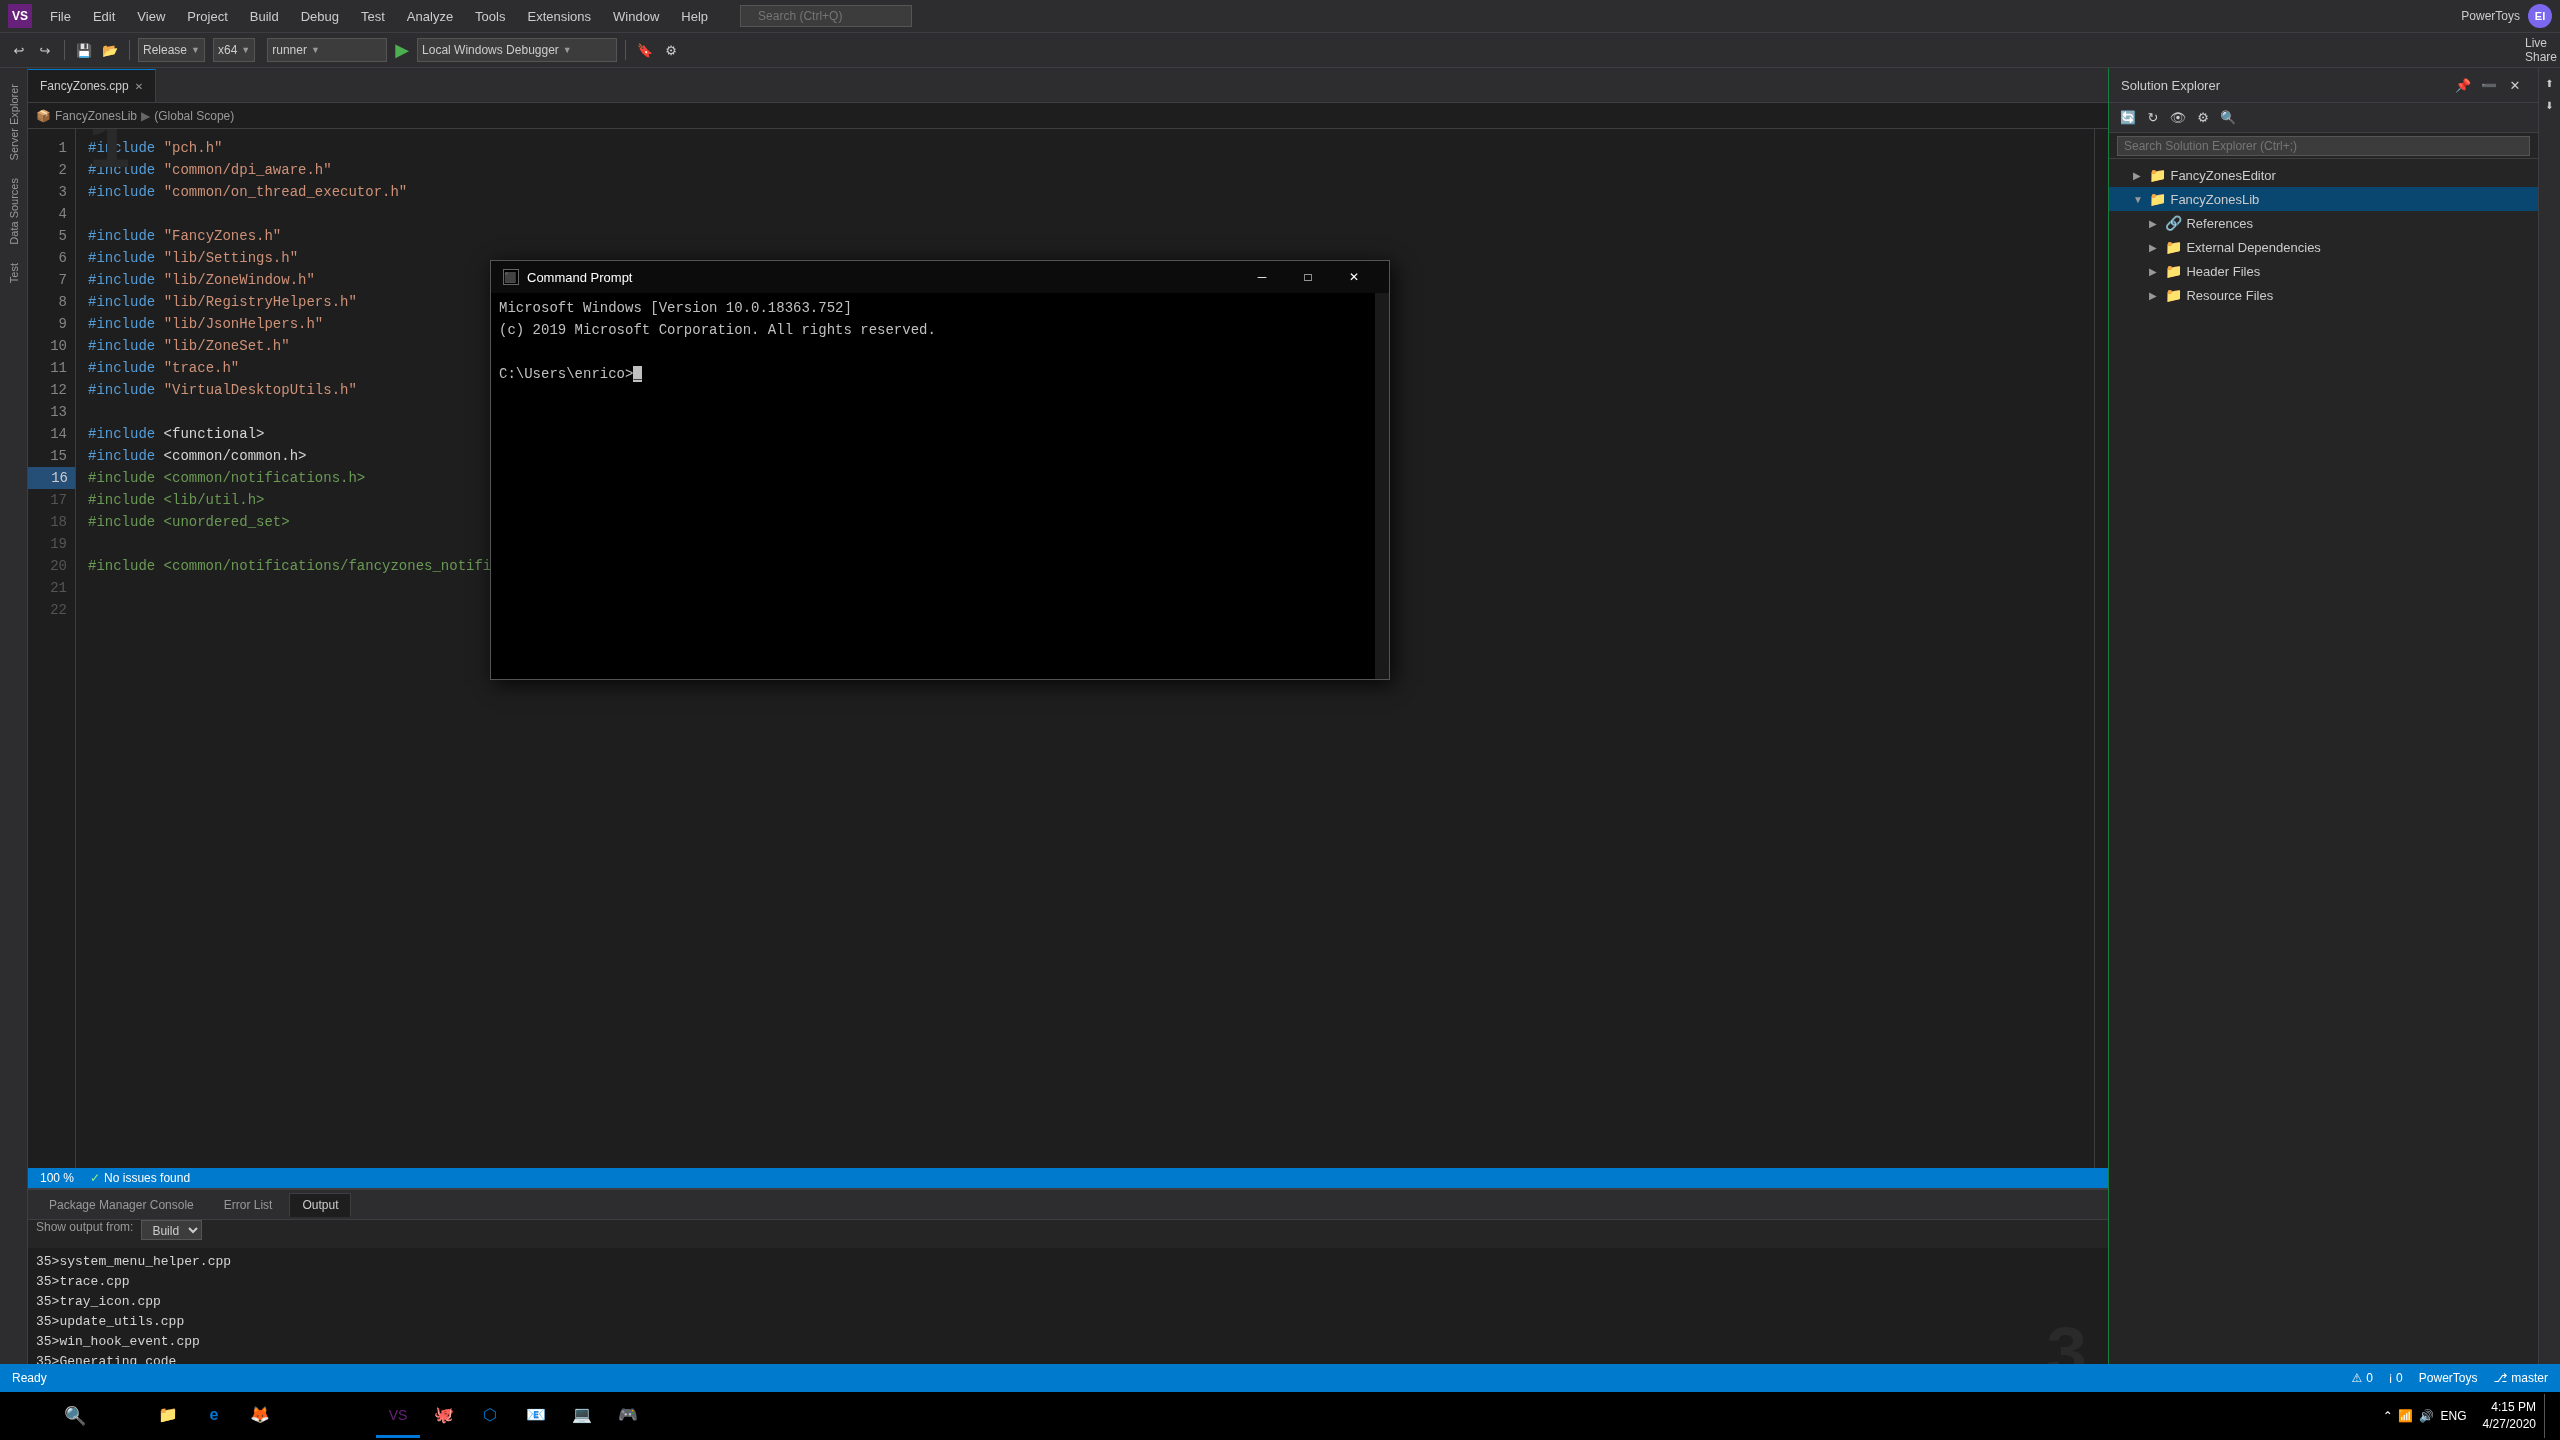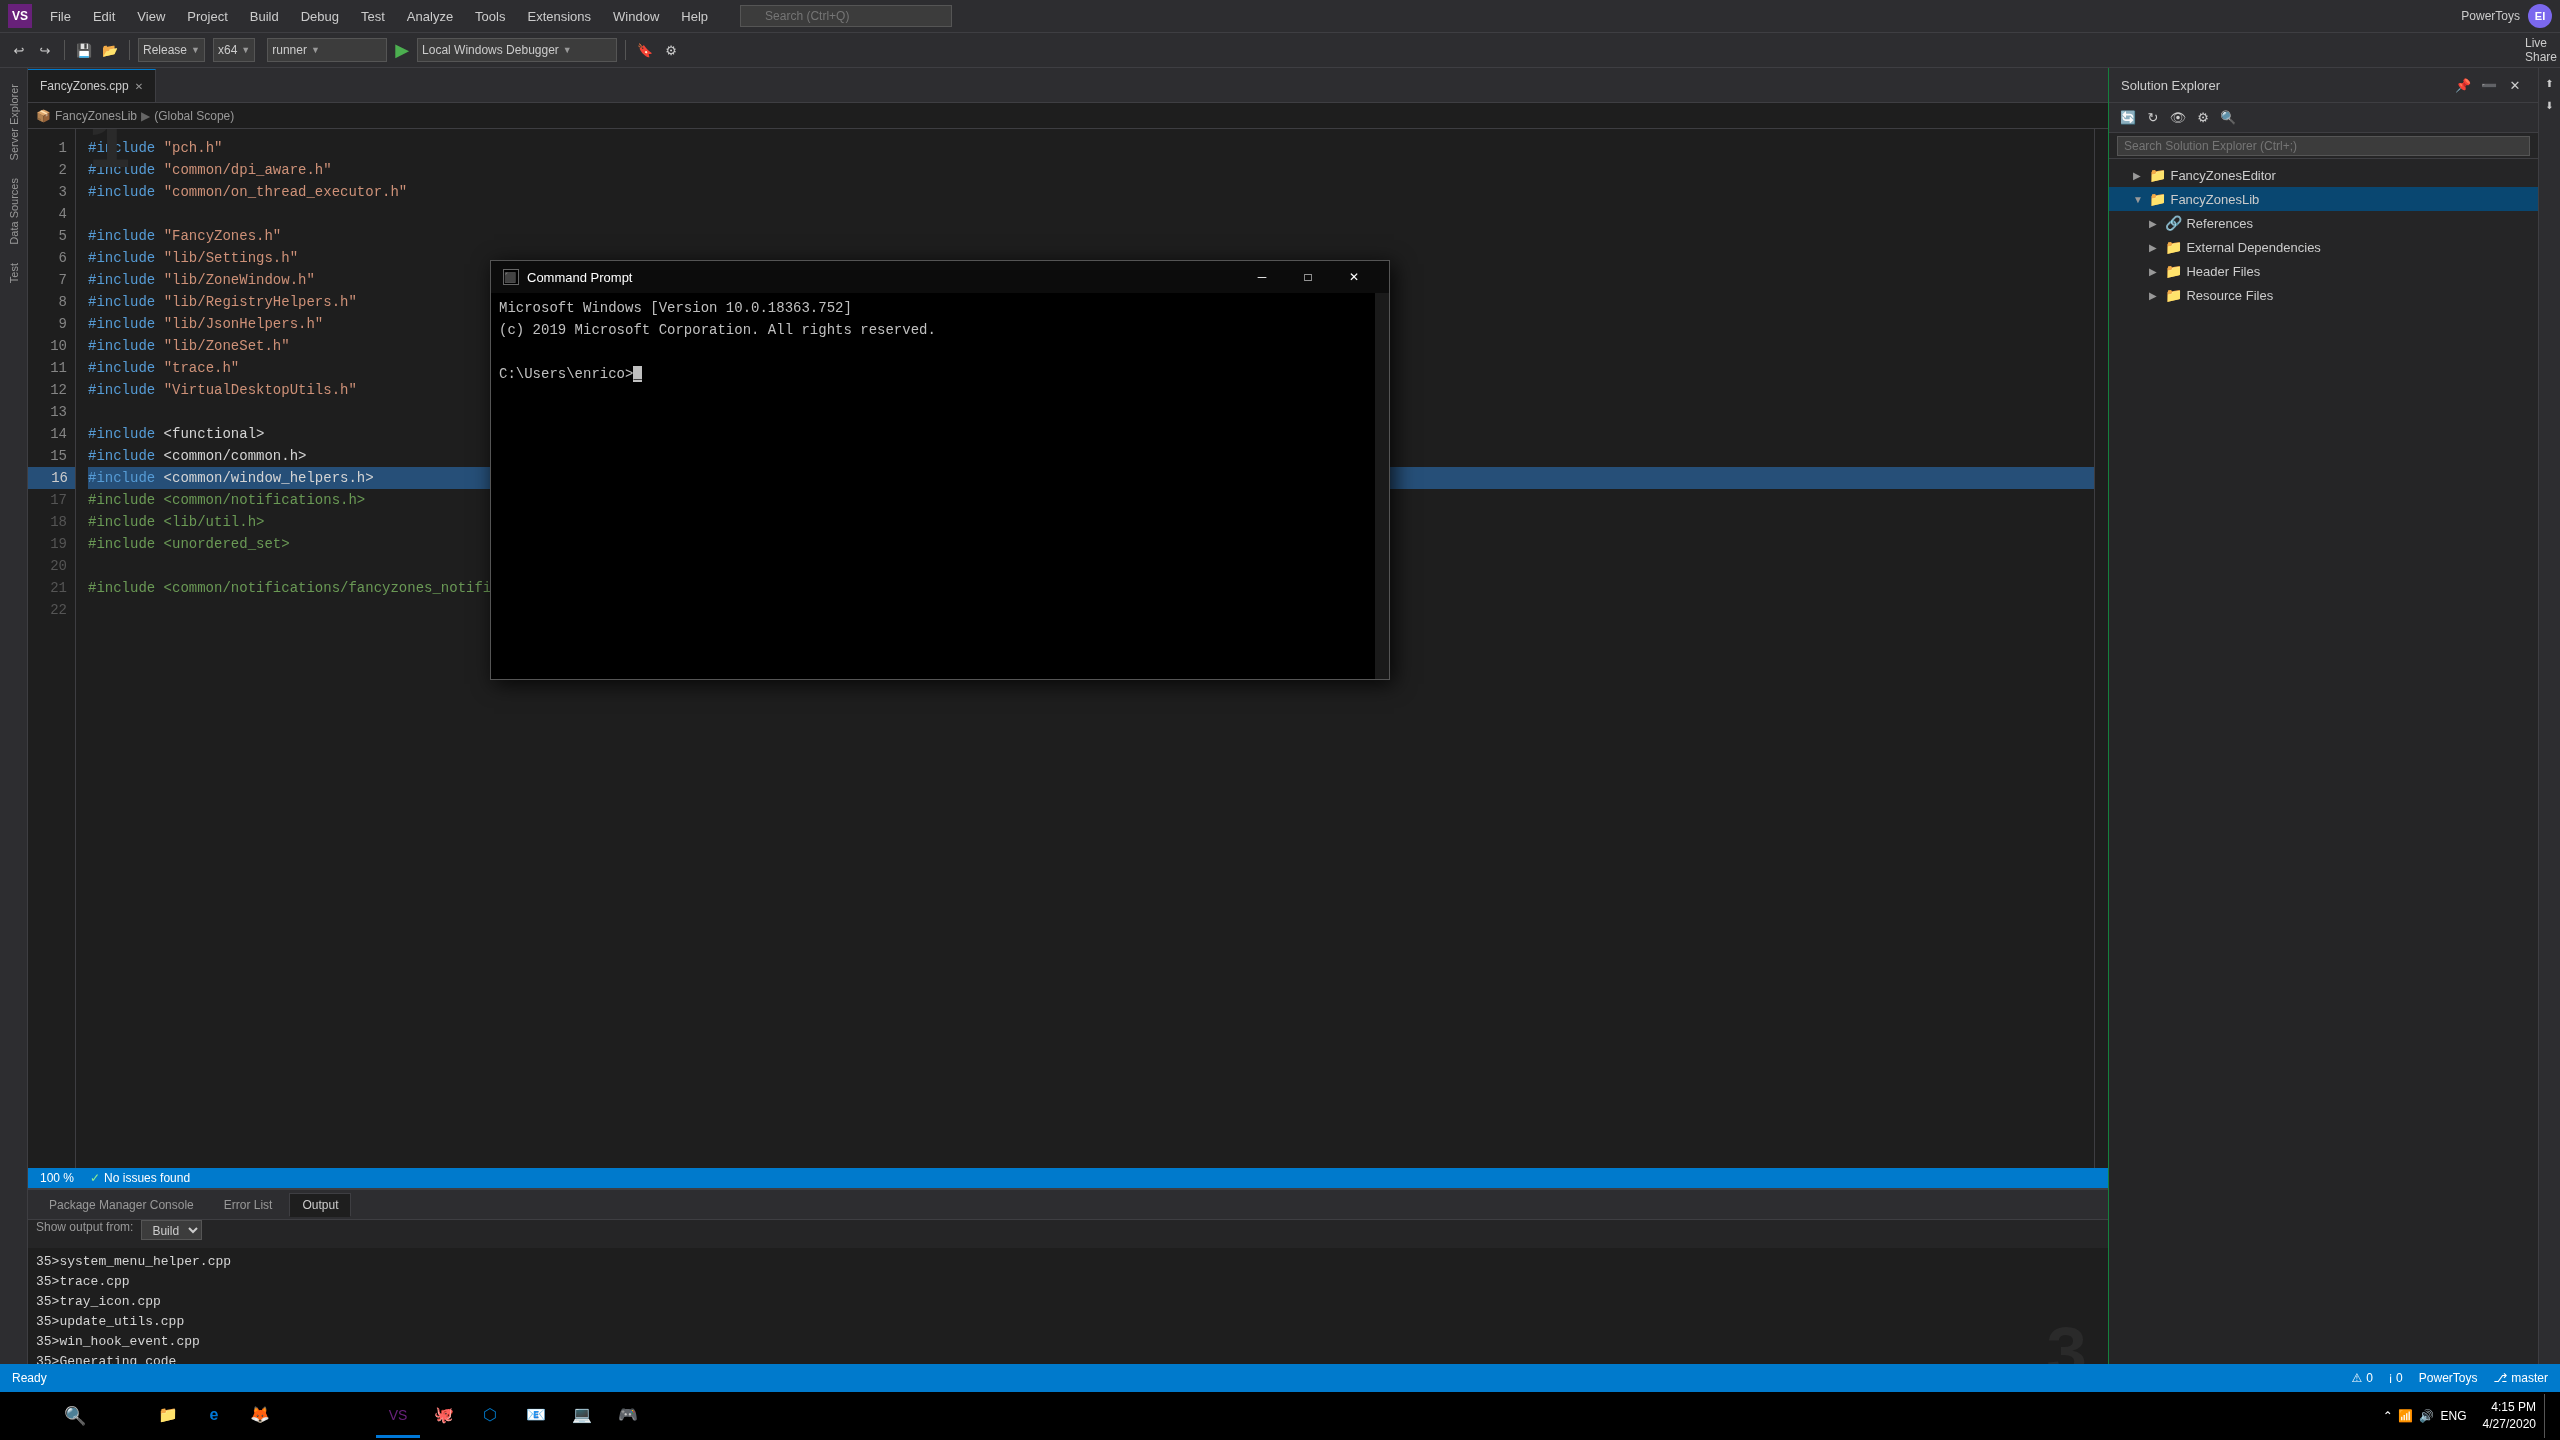--- a/index.html
+++ b/index.html
@@ -40,22 +40,22 @@
     #menu-bar .menu-item {
       padding: 4px 10px;
       cursor: pointer;
       color: #ccc;
     }
     #menu-bar .search-box {
       margin-left: 20px;
       background: #3c3c3c;
       border: 1px solid #555;
       color: #ccc;
-      padding: 2px 24px;
-      width: 212px;
+      padding: 2px 17px;
+      width: 172px;
       font-size: 12px;
       height: 22px;
     }
     #menu-bar .right-section {
       margin-left: auto;
       display: flex;
       align-items: center;
       gap: 8px;
       color: #ccc;
       font-size: 12px;
@@ -639,21 +639,20 @@
         <span class="code-line"><span class="kw">#include</span> <span class="str">"lib/Settings.h"</span></span>
         <span class="code-line"><span class="kw">#include</span> <span class="str">"lib/ZoneWindow.h"</span></span>
         <span class="code-line"><span class="kw">#include</span> <span class="str">"lib/RegistryHelpers.h"</span></span>
         <span class="code-line"><span class="kw">#include</span> <span class="str">"lib/JsonHelpers.h"</span></span>
         <span class="code-line"><span class="kw">#include</span> <span class="str">"lib/ZoneSet.h"</span></span>
         <span class="code-line"><span class="kw">#include</span> <span class="str">"trace.h"</span></span>
         <span class="code-line"><span class="kw">#include</span> <span class="str">"VirtualDesktopUtils.h"</span></span>
         <span class="code-line"></span>
         <span class="code-line"><span class="kw">#include</span> &lt;functional&gt;</span>
         <span class="code-line"><span class="kw">#include</span> &lt;common/common.h&gt;</span>
-        <span class="code-line highlighted"><span class="kw">#include</span> &lt;common/window_helpers.h&gt;</span>
         <span class="code-line" style="color:#555;"><span class="comment">#include &lt;common/notifications.h&gt;</span></span>
         <span class="code-line" style="color:#555;"><span class="comment">#include &lt;lib/util.h&gt;</span></span>
         <span class="code-line" style="color:#555;"><span class="comment">#include &lt;unordered_set&gt;</span></span>
         <span class="code-line"></span>
         <span class="code-line" style="color:#555;"><span class="comment">#include &lt;common/notifications/fancyzones_notifica</span></span>
         <span class="code-line"></span>
       </div>
       <div id="editor-scrollbar"></div>
     </div>
 

